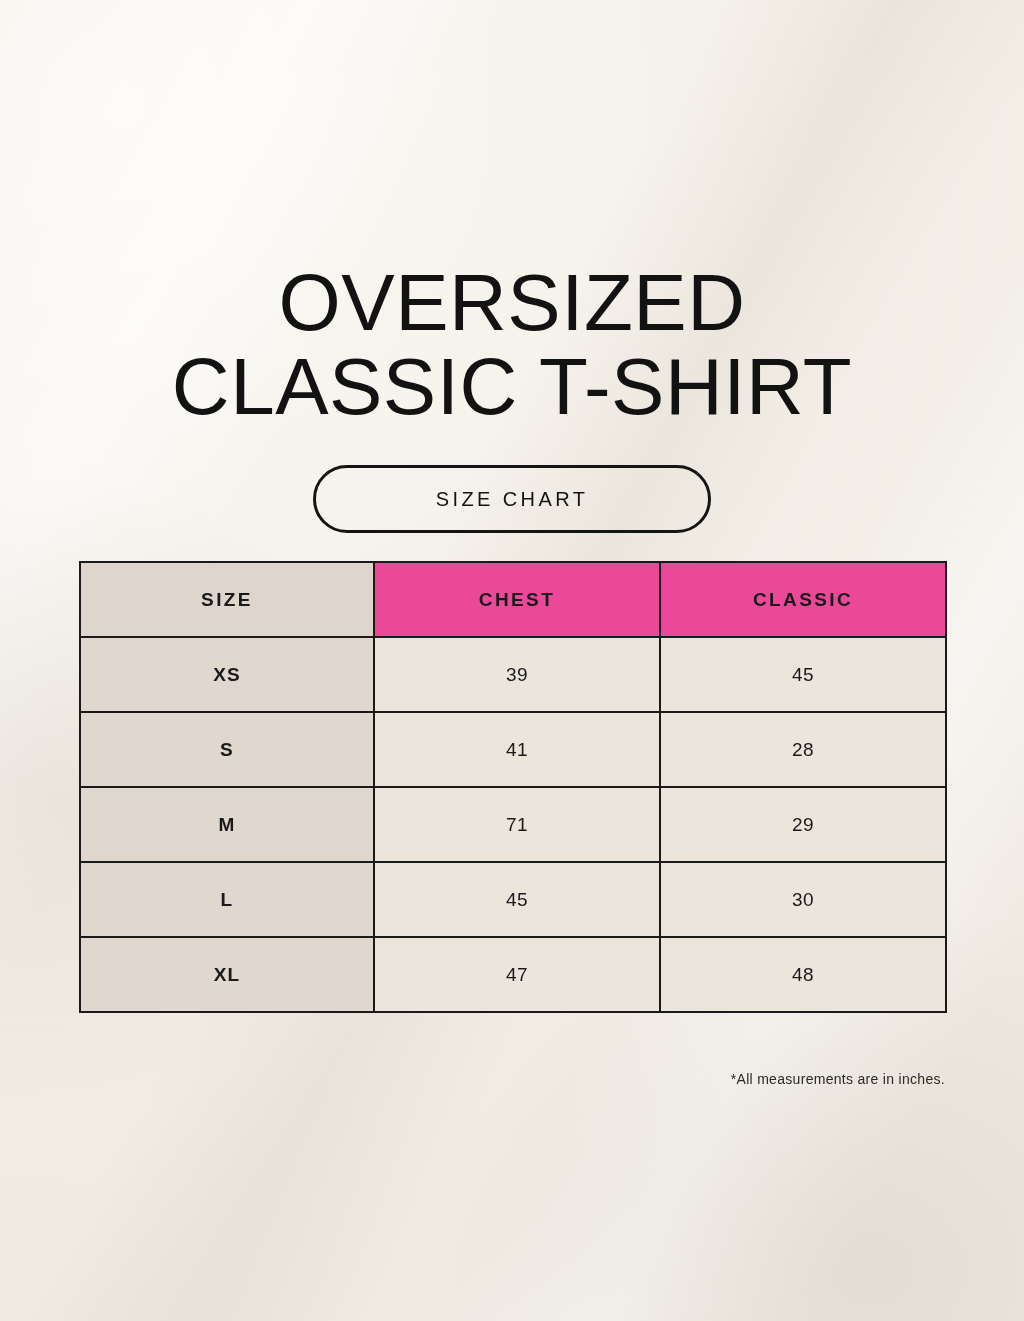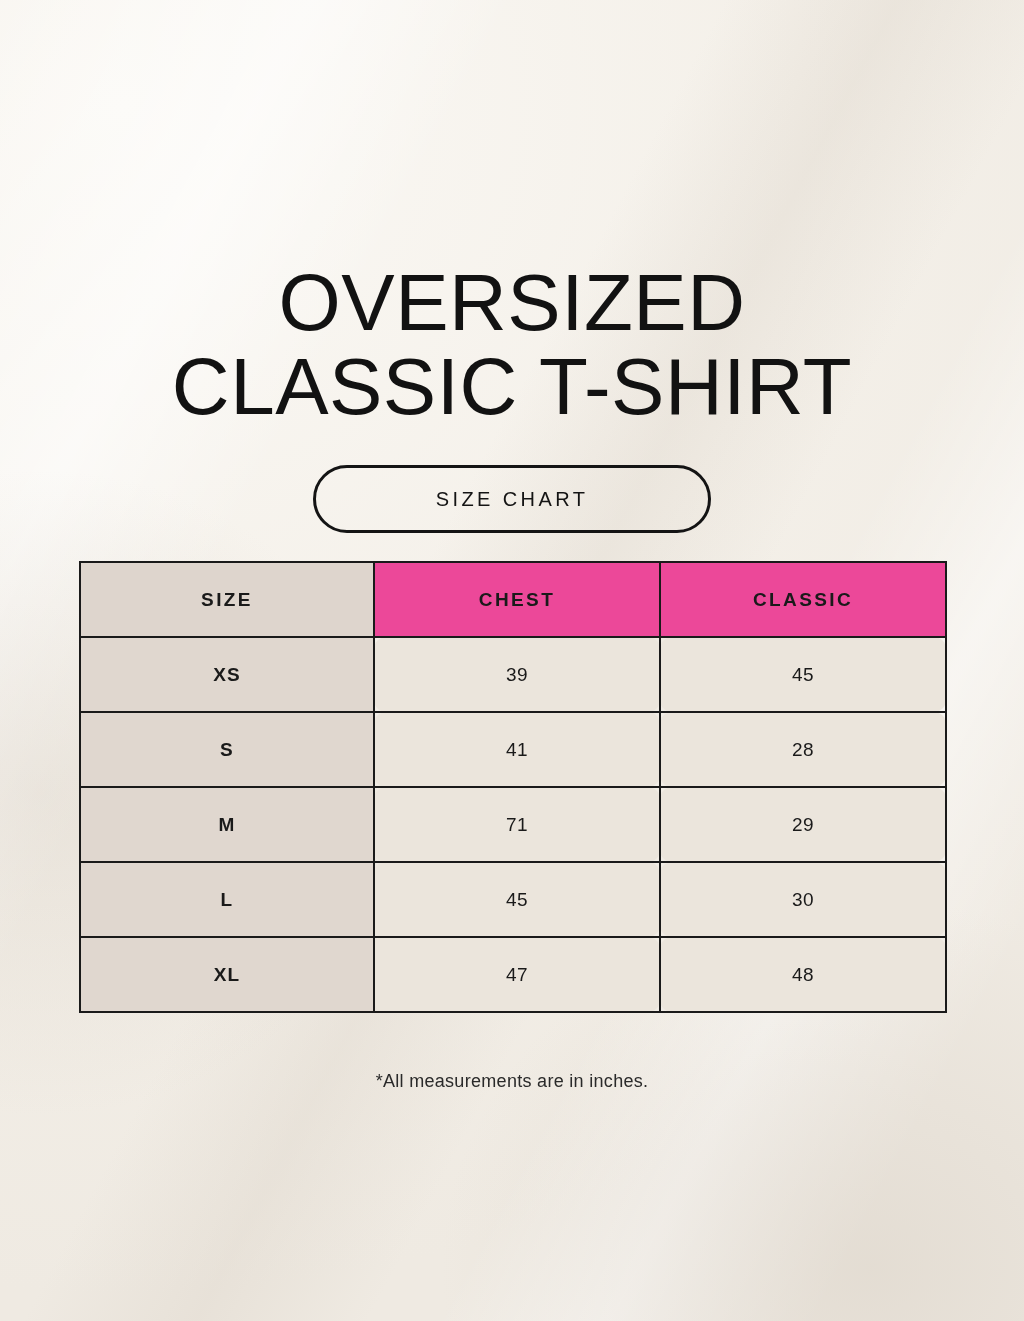--- a/index.html
+++ b/index.html
@@ -117,30 +117,29 @@
     background: #e0d7cf;
     font-weight: 700;
     letter-spacing: 1.2px;
     font-size: 23px;
   }
   td.cell-val {
     background: #ebe5dc;
     font-weight: 400;
     font-size: 23px;
     letter-spacing: 0.5px;
-    border-radius: 12px;
   }
 
   .footnote {
     position: absolute;
     top: 1053px;
     left: 79px;
     width: 866px;
-    text-align: center;
-    font-size: 18px;
+    text-align: right;
+    font-size: 14px;
     color: #2a2a2a;
     letter-spacing: 0.3px;
   }
 </style>
 </head>
 <body>
 
 <div class="bg"></div>
 <div class="bg2"></div>
 

